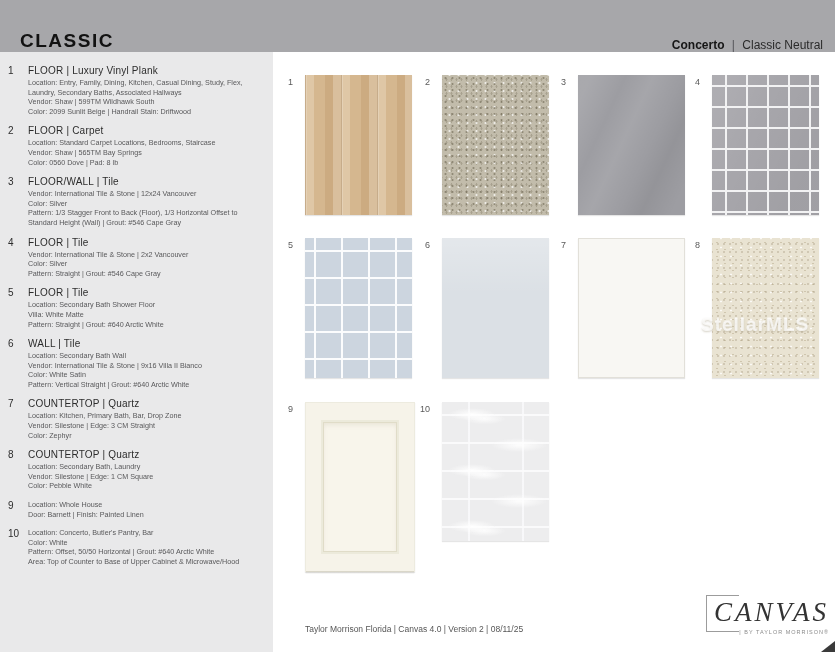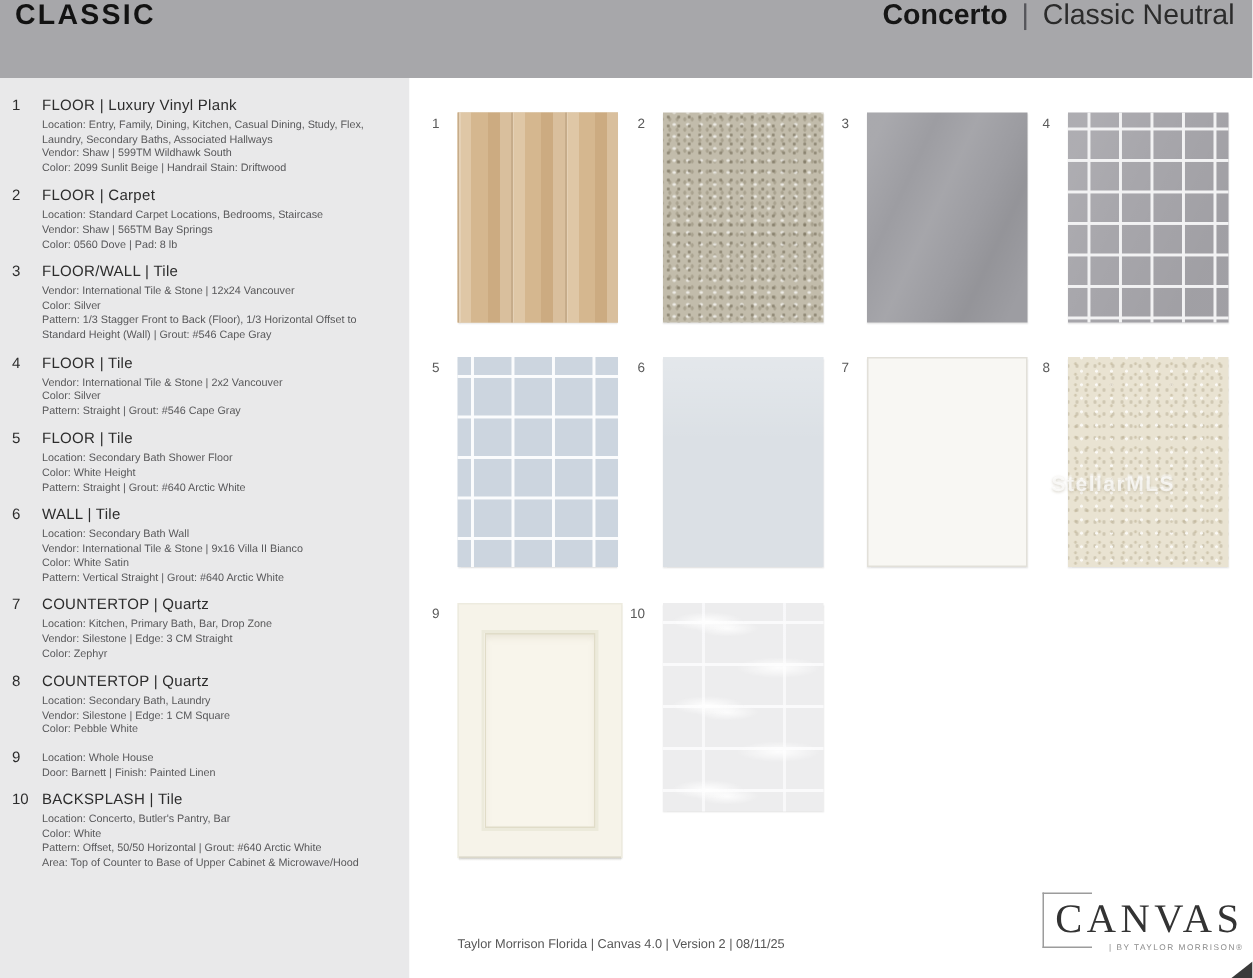--- a/index.html
+++ b/index.html
@@ -2,24 +2,24 @@
 <html><head>
 <meta charset="utf-8">
 <style>
   * { margin:0; padding:0; box-sizing:border-box; }
   html,body { width:835px; height:652px; overflow:hidden; background:#fff;
               font-family:"Liberation Sans", sans-serif; }
   .page { position:relative; width:835px; height:652px; background:#fff; }
 
   
   .hdr { position:absolute; left:0; top:0; width:835px; height:52px;
-         background:#a7a7aa; display:flex; align-items:flex-start; justify-content:space-between;
-         padding:0 12px 0 10px; }
+         background:#a7a7aa; display:flex; align-items:flex-end; justify-content:space-between;
+         padding:0 12px 0 20px; }
   .hdr-left { font-size:19px; font-weight:bold; letter-spacing:1.5px; color:#121212; }
-  .hdr-right { font-size:19px; color:#2b2b2b;margin-left:14px; }
+  .hdr-right { font-size:12px; color:#2b2b2b;margin-left:14px; }
   .hdr-right .b { font-weight:bold; color:#161616; }
   .hdr-right .sep { color:#55555a; padding:0 4px; }
 
   
   .sidebar { position:absolute; left:0; top:52px; width:273px; height:600px;
              background:#e9e9ea; padding:13px 10px 8px 8px; }
   .spec { display:flex; margin-bottom:9px; }
   .spec-num { width:20px; flex:none; font-size:10px; color:#2c2c2c; line-height:12px; }
   .spec-body { flex:1; }
   .spec-title { font-size:10px; color:#2c2c2c; line-height:12px; margin-bottom:1px; letter-spacing:.2px; }
@@ -107,28 +107,28 @@
     background-image:
       radial-gradient(ellipse 34px 9px at 28% 22%, rgba(255,255,255,.95), transparent 70%),
       radial-gradient(ellipse 40px 10px at 72% 52%, rgba(255,255,255,.9), transparent 70%),
       radial-gradient(ellipse 30px 8px at 40% 80%, rgba(255,255,255,.85), transparent 70%),
       linear-gradient(90deg, rgba(251,251,252,.8) 0 2px, transparent 2px),
       linear-gradient(180deg, #fafafb 0 2px, transparent 2px);
     background-size:107px 56px, 107px 56px, 107px 56px, 54px 100%, 100% 28px;
     background-position:0 0, 0 14px, 0 28px, 26px 0, 0 12px;
   }
 
-  .watermark { position:absolute; left:428px; top:262px; font-size:14px; font-weight:bold;
+  .watermark { position:absolute; left:428px; top:262px; font-size:19px; font-weight:bold;
     letter-spacing:1px; color:rgba(255,255,255,.72);
     text-shadow:0 1px 2px rgba(165,155,130,.45), 0 -1px 1px rgba(255,255,255,.6); }
 
   
   .foot { position:absolute; left:32px; top:572px; font-size:8.5px; color:#565656; }
   .logo { position:absolute; right:6px; top:545px; text-align:right; }
-  .logo-wrap { position:relative; display:inline-block; }
+  .logo-wrap { position:relative; display:inline-block;font-style:italic; }
   .logo-bracket { position:absolute; left:-8px; top:-2px; width:33px; height:37px;
     border:1px solid #9c9c9c; border-right:none; }
   .logo-text { font-family:"Liberation Serif", serif; font-size:27px; letter-spacing:3px;
     color:#333; line-height:30px; }
   .logo-sub { font-size:5.5px; color:#8b8b8b; letter-spacing:1px; margin-top:2px; }
   .corner { position:absolute; right:0; bottom:0; width:0; height:0;
     border-left:14px solid transparent; border-bottom:11px solid #3a3a3a; }
 </style>
 </head>
 <body>
@@ -180,21 +180,21 @@
             <div class="spec-line">Vendor: International Tile &amp; Stone | 2x2 Vancouver</div>
             <div class="spec-line">Color: Silver</div>
             <div class="spec-line">Pattern: Straight | Grout: #546 Cape Gray</div>
           </div>
         </div>
         <div class="spec">
           <div class="spec-num">5</div>
           <div class="spec-body">
             <div class="spec-title">FLOOR | Tile</div>
             <div class="spec-line">Location: Secondary Bath Shower Floor</div>
-            <div class="spec-line">Color: White Height</div>
+            <div class="spec-line">Villa: White Matte</div>
             <div class="spec-line">Pattern: Straight | Grout: #640 Arctic White</div>
           </div>
         </div>
         <div class="spec">
           <div class="spec-num">6</div>
           <div class="spec-body">
             <div class="spec-title">WALL | Tile</div>
             <div class="spec-line">Location: Secondary Bath Wall</div>
             <div class="spec-line">Vendor: International Tile &amp; Stone | 9x16 Villa II Bianco</div>
             <div class="spec-line">Color: White Satin</div>
@@ -222,21 +222,20 @@
         <div class="spec">
           <div class="spec-num">9</div>
           <div class="spec-body">
             <div class="spec-line">Location: Whole House</div>
             <div class="spec-line">Door: Barnett | Finish: Painted Linen</div>
           </div>
         </div>
         <div class="spec">
           <div class="spec-num">10</div>
           <div class="spec-body">
-            <div class="spec-title">BACKSPLASH | Tile</div>
             <div class="spec-line">Location: Concerto, Butler's Pantry, Bar</div>
             <div class="spec-line">Color: White</div>
             <div class="spec-line">Pattern: Offset, 50/50 Horizontal | Grout: #640 Arctic White</div>
             <div class="spec-line">Area: Top of Counter to Base of Upper Cabinet &amp; Microwave/Hood</div>
           </div>
         </div>
       </div>
   </aside>
 
   <main class="board">

